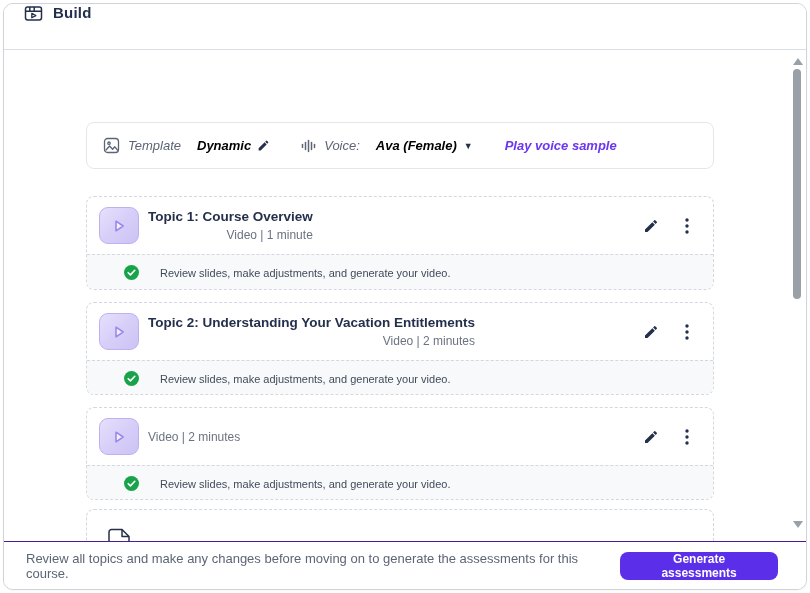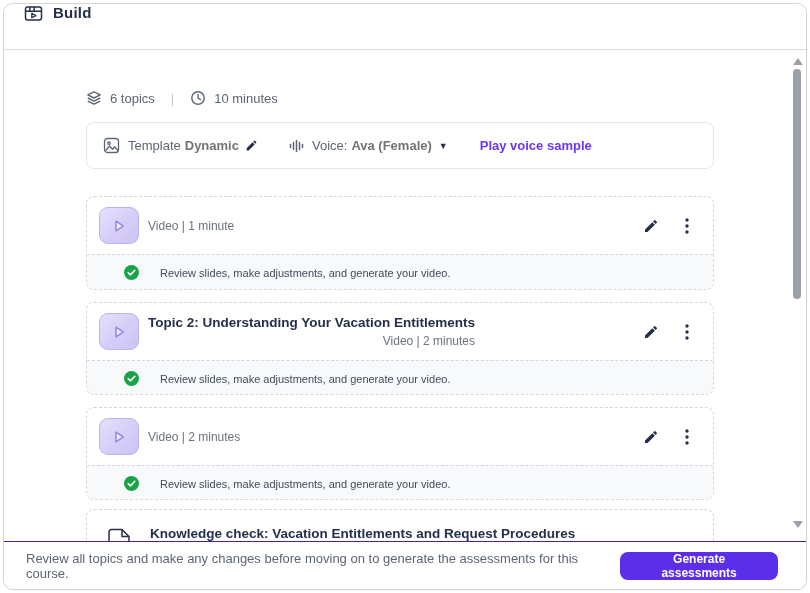--- a/index.html
+++ b/index.html
@@ -32,24 +32,24 @@
     position:absolute; top:39px; left:82px; height:18px;
     display:flex; align-items:center; gap:8px;
     color:#5c6575; font-size:13px;
   }
   .stats-row .sep { color:#c3c8d0; margin:0 8px; }
 
   .settings-bar {
     position:absolute; top:72px; left:82px; width:628px; height:47px;
     border:1px solid #e4e6eb; border-radius:8px; background:#fff;
     display:flex; align-items:center; padding:0 16px;
-    font-size:13px; color:#5c6575;
+    font-size:13px; color:#5c6575;font-style:italic;
   }
   .settings-bar .lbl { margin-left:8px; }
-  .settings-bar .val { margin-left:4px; font-weight:bold; color:#737373; }
+  .settings-bar .val { margin-left:16px; font-weight:bold; color:#000000; }
   .settings-bar .mini-edit { margin-left:6px; cursor:pointer; display:flex; align-items:center; }
   .settings-bar .group2 { margin-left:30px; display:flex; align-items:center; }
   .voice-select { display:flex; align-items:center; cursor:pointer; }
   .voice-select .caret { margin-left:7px; font-size:9px; color:#232f4b; }
   .play-sample { margin-left:32px; color:#6b37f0; font-weight:bold; font-size:13px; cursor:pointer; }
 
   
   .topic-card {
     position:absolute; left:82px; width:628px;
     border:1px dashed #d4d7e0; border-radius:8px; background:#fff; overflow:hidden;
@@ -117,38 +117,20 @@
           <line x1="5.8" y1="3" x2="5.8" y2="7.2"></line>
           <line x1="10.2" y1="3" x2="10.2" y2="7.2"></line>
           <path d="M7.8 9.4 L11.8 11.6 L7.8 13.8 Z" stroke-width="1.3" stroke-linejoin="round"></path>
         </svg>
       </span>
       <span class="title">Build</span>
     </div>
 
     <div class="content">
 
-      <div class="stats-row">
-        <span>
-          <svg width="16" height="16" viewBox="0 0 16 16" fill="none" stroke="#5c6575" stroke-width="1.4" stroke-linejoin="round">
-            <path d="M8 1.8 14.2 4.9 8 8 1.8 4.9Z"></path>
-            <path d="M1.8 8 8 11.1 14.2 8"></path>
-            <path d="M1.8 11.1 8 14.2 14.2 11.1"></path>
-          </svg>
-        </span>
-        <span>6 topics</span>
-        <span class="sep">|</span>
-        <span>
-          <svg width="16" height="16" viewBox="0 0 16 16" fill="none" stroke="#5c6575" stroke-width="1.4">
-            <circle cx="8" cy="8" r="6.2"></circle>
-            <path d="M8 4.5V8l2.4 1.6" stroke-linecap="round"></path>
-          </svg>
-        </span>
-        <span>10 minutes</span>
-      </div>
 
       <div class="settings-bar">
         <span>
           <svg width="17" height="17" viewBox="0 0 17 17" fill="none" stroke="#5c6575" stroke-width="1.3">
             <rect x="1.5" y="1.5" width="14" height="14" rx="3"></rect>
             <circle cx="6" cy="6.2" r="1.2"></circle>
             <path d="M3 13l3.6-4 3 3.2 2.2-2.4 2.7 3.2" stroke-linejoin="round" stroke-linecap="round"></path>
           </svg>
         </span>
         <span class="lbl">Template</span>
@@ -178,20 +160,21 @@
       </div>
 
       <div class="topic-card tc-1">
         <div class="card-top">
           <div class="vid-thumb">
             <svg width="16" height="16" viewBox="0 0 16 16">
                 <path d="M5 3.2 12.2 8 5 12.8Z" fill="#f3f0fe" stroke="#9a89ec" stroke-width="1.6" stroke-linejoin="round"></path>
               </svg>
           </div>
           <div class="card-titles">
+            <span class="card-title">Topic 1: Course Overview</span>
             <span class="card-meta">Video | 1 minute</span>
           </div>
           <div class="card-actions">
             <button class="icon-btn">
               <svg width="16" height="16" viewBox="0 0 24 24" fill="#232f4b">
                   <path d="M3 17.25V21h3.75L17.81 9.94l-3.75-3.75L3 17.25zM20.71 7.04a1 1 0 0 0 0-1.41l-2.34-2.34a1 1 0 0 0-1.41 0l-1.83 1.83 3.75 3.75 1.83-1.83z"></path>
                 </svg>
             </button>
             <button class="icon-btn">
               <svg width="4" height="16" viewBox="0 0 4 16" fill="#232f4b">
@@ -290,21 +273,20 @@
         <div class="kc-top">
           <div class="kc-icon-wrap">
             <span>
               <svg width="24" height="30" viewBox="0 0 24 30" fill="none" stroke="#232f4b" stroke-width="1.5" stroke-linejoin="round">
                 <path d="M2 4a2.5 2.5 0 0 1 2.5-2.5H15l7 7V26a2.5 2.5 0 0 1-2.5 2.5h-15A2.5 2.5 0 0 1 2 26Z"></path>
                 <path d="M15 1.5V8.5H22"></path>
                 <path d="M7 14h10M7 19h10" stroke-linecap="round"></path>
               </svg>
             </span>
           </div>
-          <span class="card-title">Knowledge check: Vacation Entitlements and Request Procedures</span>
         </div>
       </div>
 
       <div class="scrollbar">
         <div class="sb-arrow sb-up"></div>
         <div class="sb-thumb"></div>
         <div class="sb-arrow sb-down"></div>
       </div>
 
     </div>

